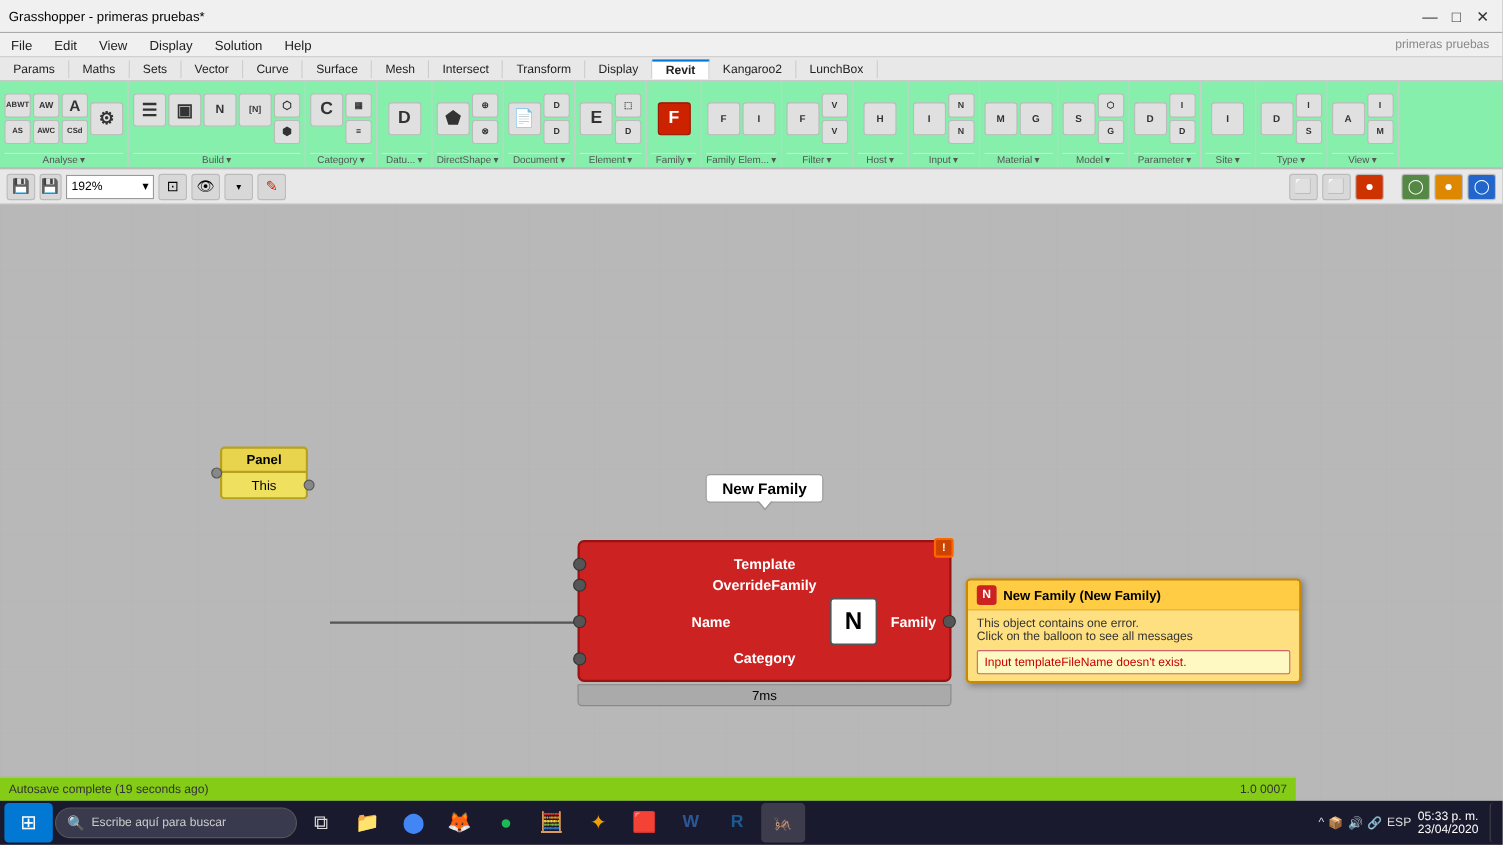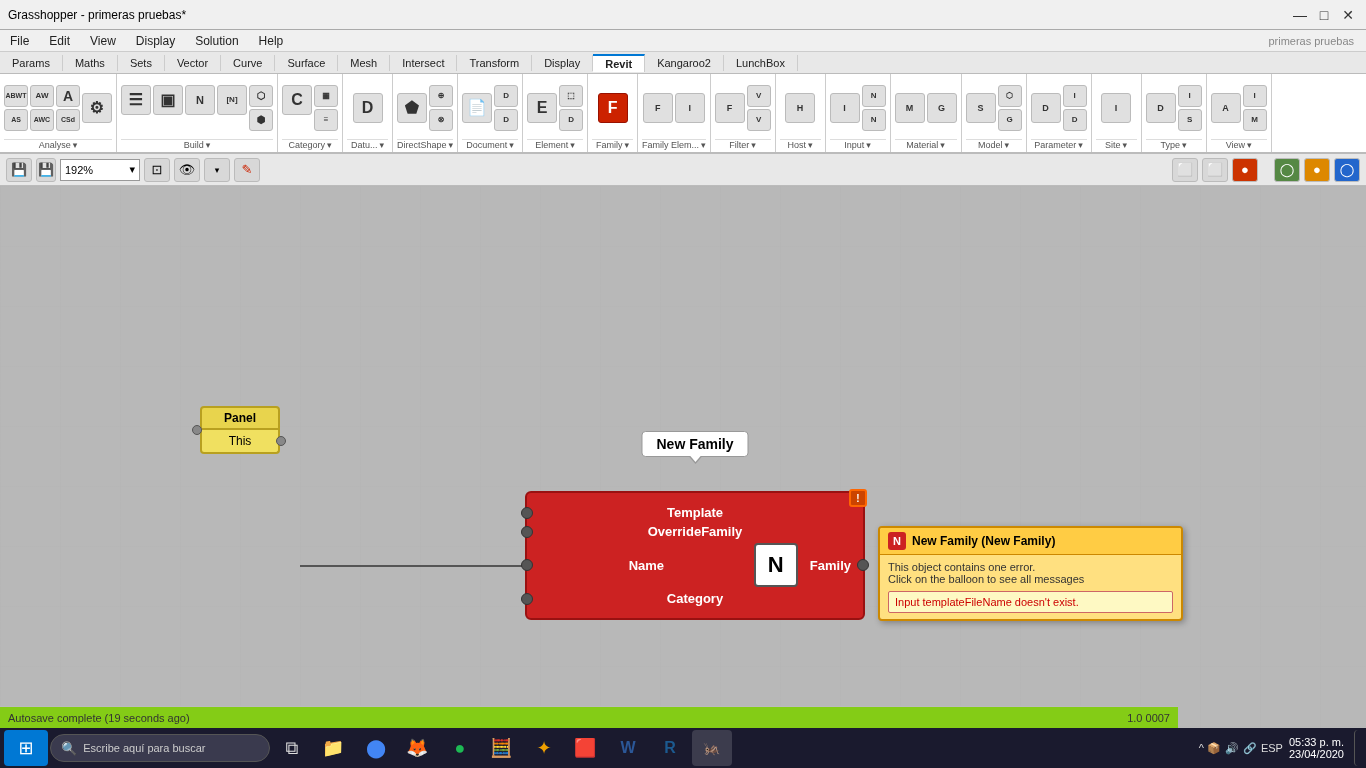--- a/index.html
+++ b/index.html
@@ -54,21 +54,21 @@
     }
     #plugintabs span.active {
       background: #fff;
       border-top: 2px solid #0078d4;
       font-weight: bold;
     }
 
     
     #ribbon {
       height: 80px;
-      background: #ffffff;
+      background: #86efac;
       border-bottom: 2px solid #bbb;
       display: flex;
       align-items: stretch;
       overflow: hidden;
     }
     .ribbon-group {
       display: flex;
       flex-direction: column;
       align-items: center;
       border-right: 1px solid #ccc;
@@ -730,20 +730,23 @@
         <div style="position:absolute;right:-18px;top:50%;transform:translateY(-50%);width:12px;height:12px;background:#555;border-radius:50%;border:1px solid #333;"></div>
       </div>
 
       <div class="nf-row">
         <div class="nf-port-left"></div>
         <span class="nf-label">Category</span>
       </div>
 
     </div>
 
+    <div class="nf-timer">
+      <span>7ms</span>
+    </div>
   </div>
 
   <div class="error-balloon">
     <div class="balloon-header">
       <div class="balloon-icon">N</div>
       <span>New Family (New Family)</span>
     </div>
     <div class="balloon-body">
       <div>This object contains one error.</div>
       <div>Click on the balloon to see all messages</div>

